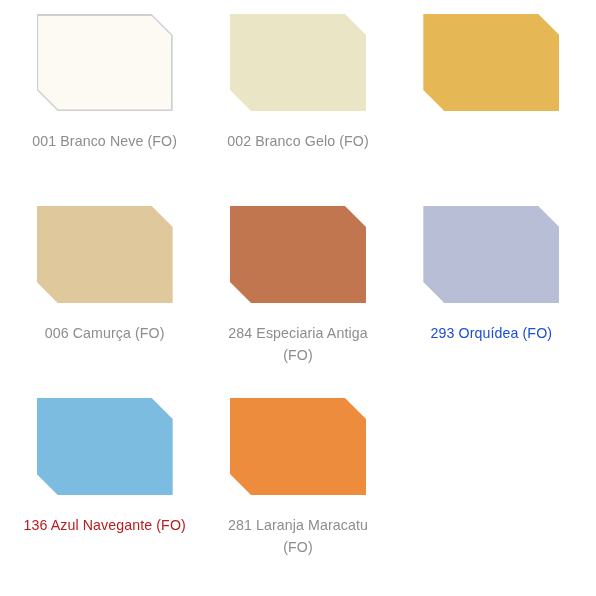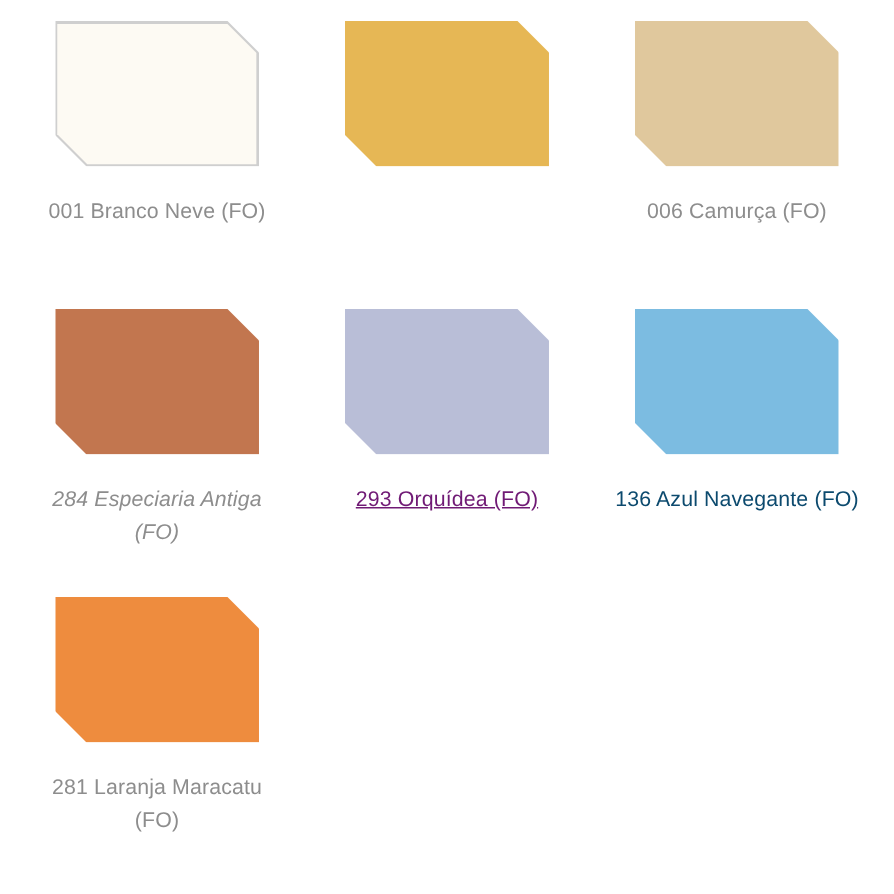--- a/index.html
+++ b/index.html
@@ -69,54 +69,60 @@
 
 <div class="palette-grid">
 
   <div class="swatch-cell">
     <div class="swatch-chip" style="background: rgb(207, 207, 207);">
       <span class="chip-inner" style="background: rgb(253, 250, 243);"></span>
     </div>
     <div class="swatch-label" style="color: rgb(141, 141, 141);">001 Branco Neve (FO)</div>
   </div>
 
+  <div class="swatch-cell">
+    <div class="swatch-chip" style="background: rgb(233, 229, 197);">
+      <span class="chip-inner" style="background: rgb(233, 229, 197);"></span>
+    </div>
+    <div class="swatch-label" style="color: rgb(141, 141, 141);">002 Branco Gelo (FO)</div>
+  </div>
 
   <div class="swatch-cell">
     <div class="swatch-chip" style="background: rgb(230, 183, 85);">
       <span class="chip-inner" style="background: rgb(230, 183, 85);"></span>
     </div>
   </div>
 
 
   <div class="swatch-cell">
     <div class="swatch-chip" style="background: rgb(224, 200, 157);">
       <span class="chip-inner" style="background: rgb(224, 200, 157);"></span>
     </div>
     <div class="swatch-label" style="color: rgb(141, 141, 141);">006 Camurça (FO)</div>
   </div>
 
   <div class="swatch-cell">
     <div class="swatch-chip" style="background: rgb(194, 118, 79);">
       <span class="chip-inner" style="background: rgb(194, 118, 79);"></span>
     </div>
-    <div class="swatch-label" style="color: rgb(141, 141, 141); font-style: italic;">284 Especiaria Antiga (FO)</div>
+    <div class="swatch-label" style="color: rgb(141, 141, 141);">284 Especiaria Antiga (FO)</div>
   </div>
 
   <div class="swatch-cell">
     <div class="swatch-chip" style="background: rgb(185, 190, 215);">
       <span class="chip-inner" style="background: rgb(185, 190, 215);"></span>
     </div>
-    <div class="swatch-label" style="color: #701a75; text-decoration: underline;">293 Orquídea (FO)</div>
+    <div class="swatch-label" style="color: #1d4ed8;">293 Orquídea (FO)</div>
   </div>
 
   <div class="swatch-cell">
     <div class="swatch-chip" style="background: rgb(124, 188, 225);">
       <span class="chip-inner" style="background: rgb(124, 188, 225);"></span>
     </div>
-    <div class="swatch-label" style="color: #0c4a6e;">136 Azul Navegante (FO)</div>
+    <div class="swatch-label" style="color: #b91c1c;">136 Azul Navegante (FO)</div>
   </div>
 
   <div class="swatch-cell">
     <div class="swatch-chip" style="background: rgb(238, 140, 62);">
       <span class="chip-inner" style="background: rgb(238, 140, 62);"></span>
     </div>
     <div class="swatch-label" style="color: rgb(141, 141, 141);">281 Laranja Maracatu (FO)</div>
   </div>
 
 </div>

